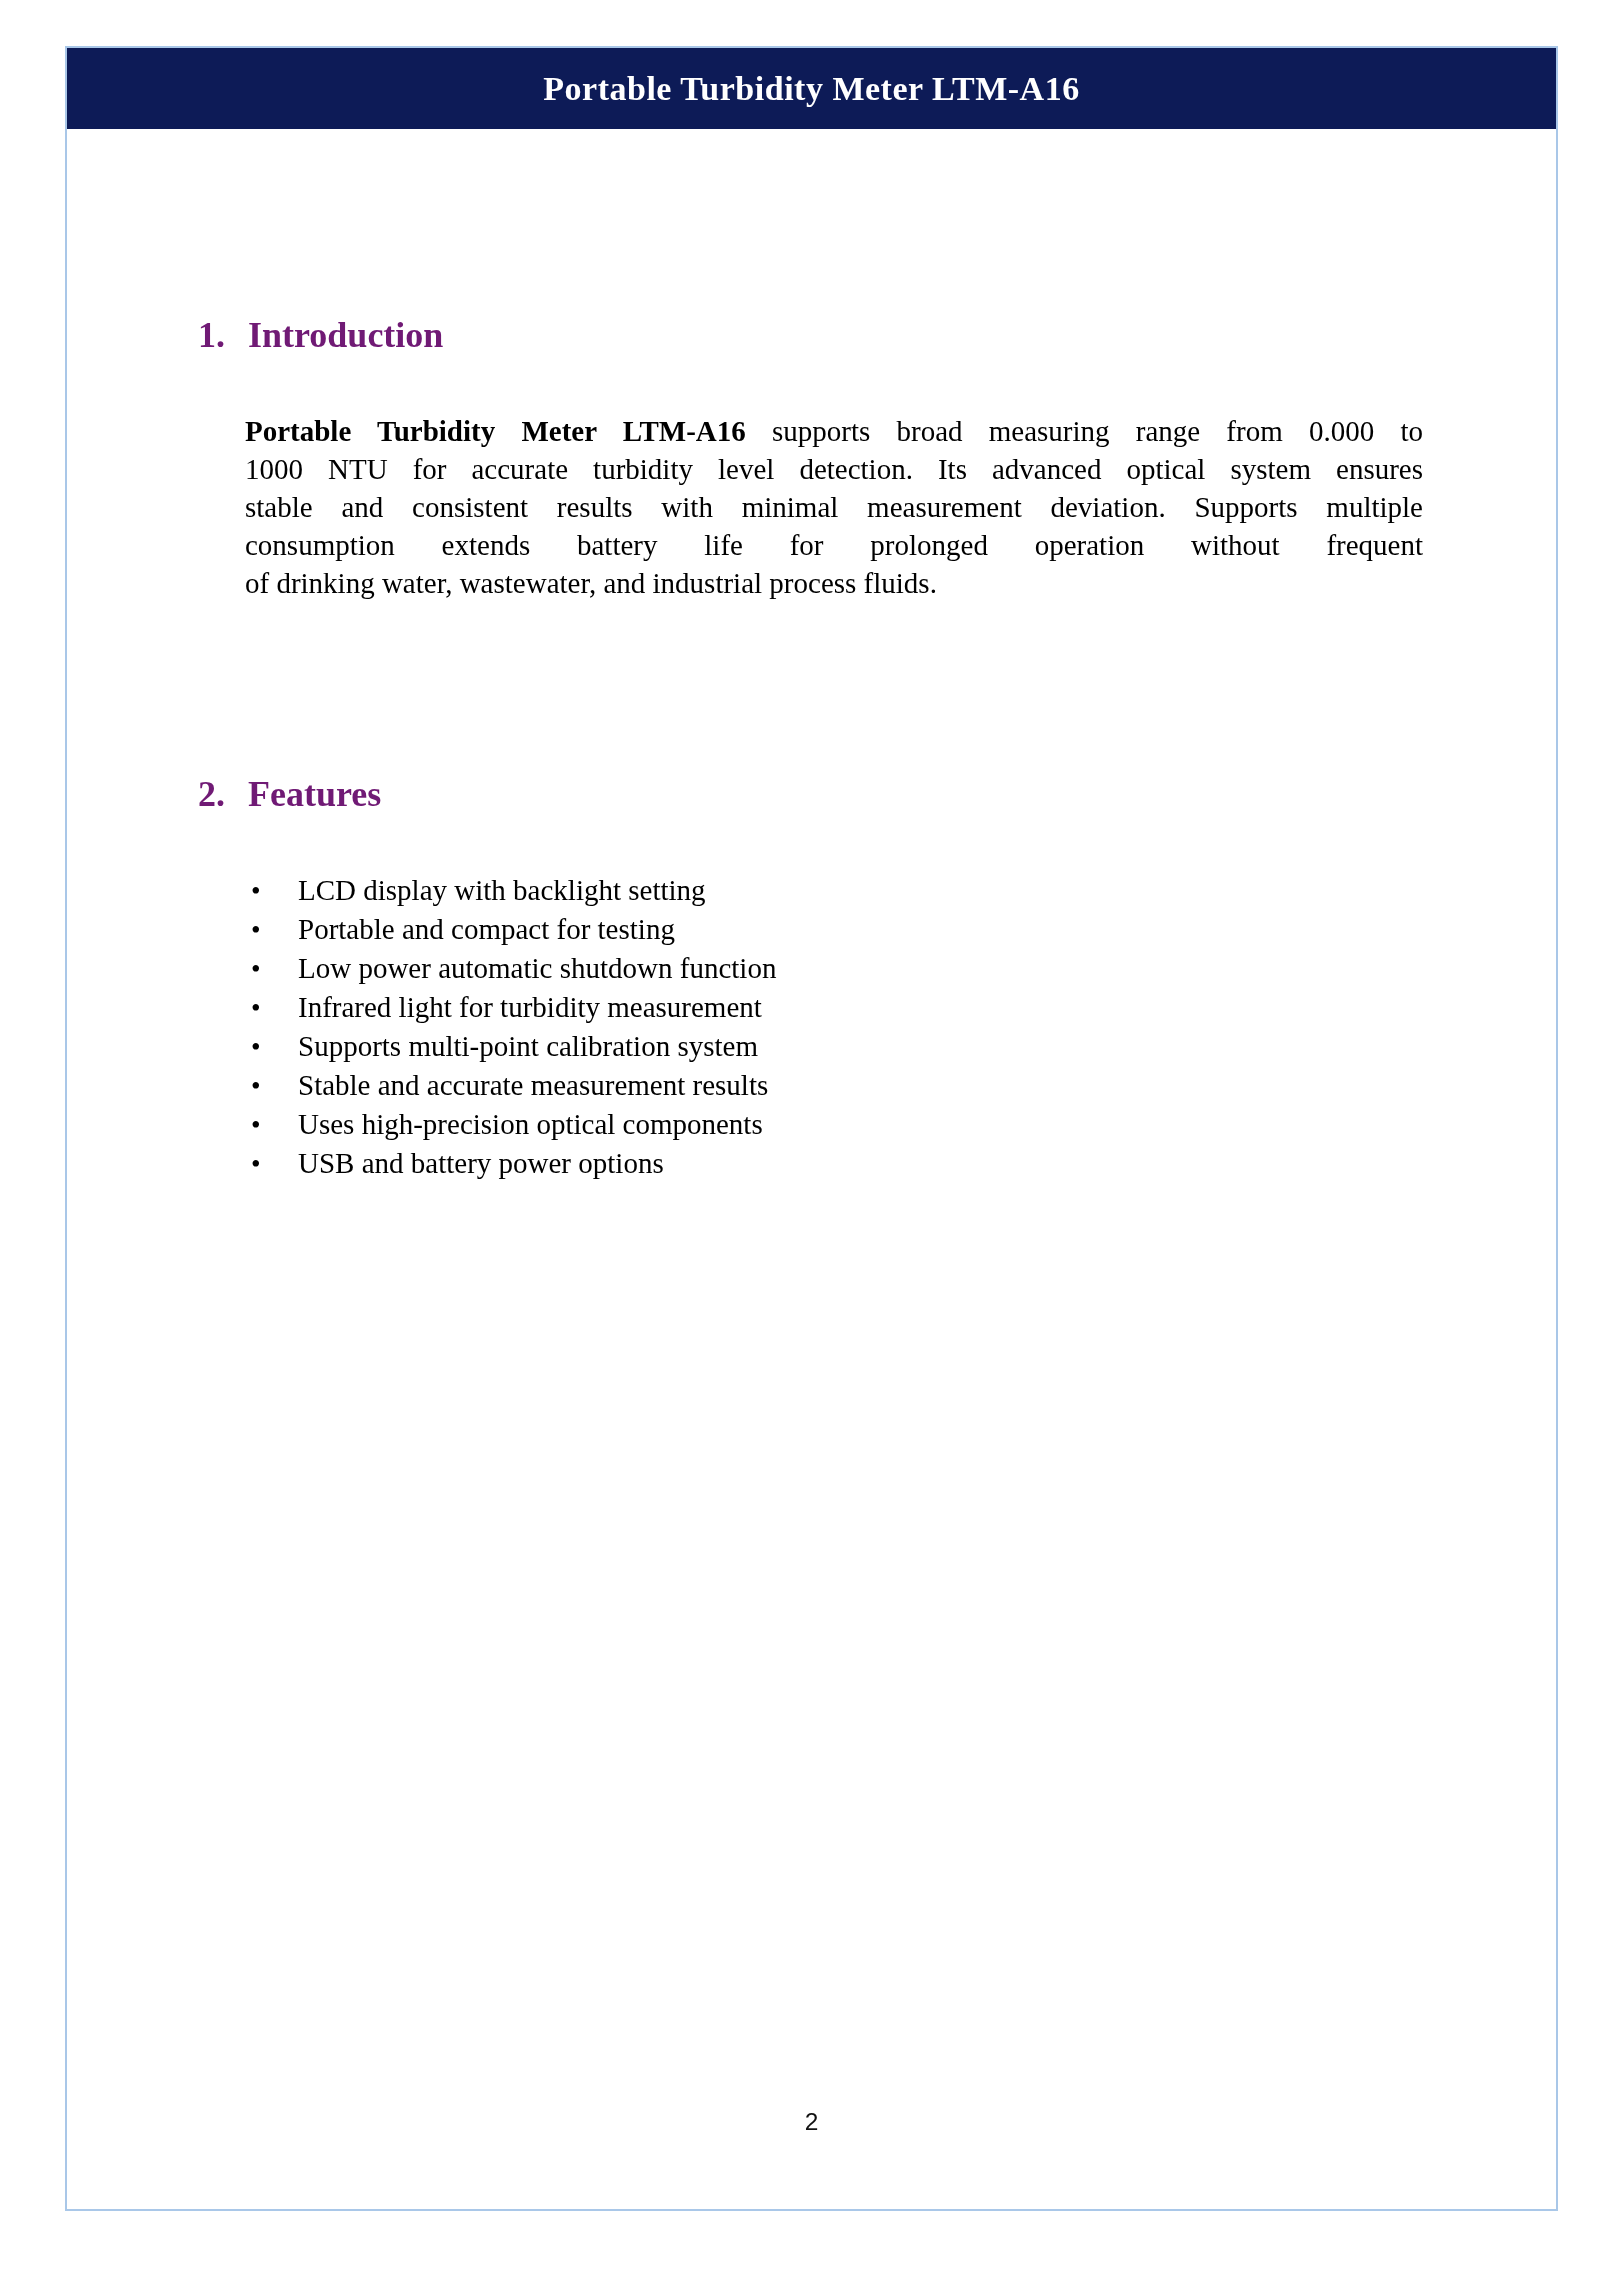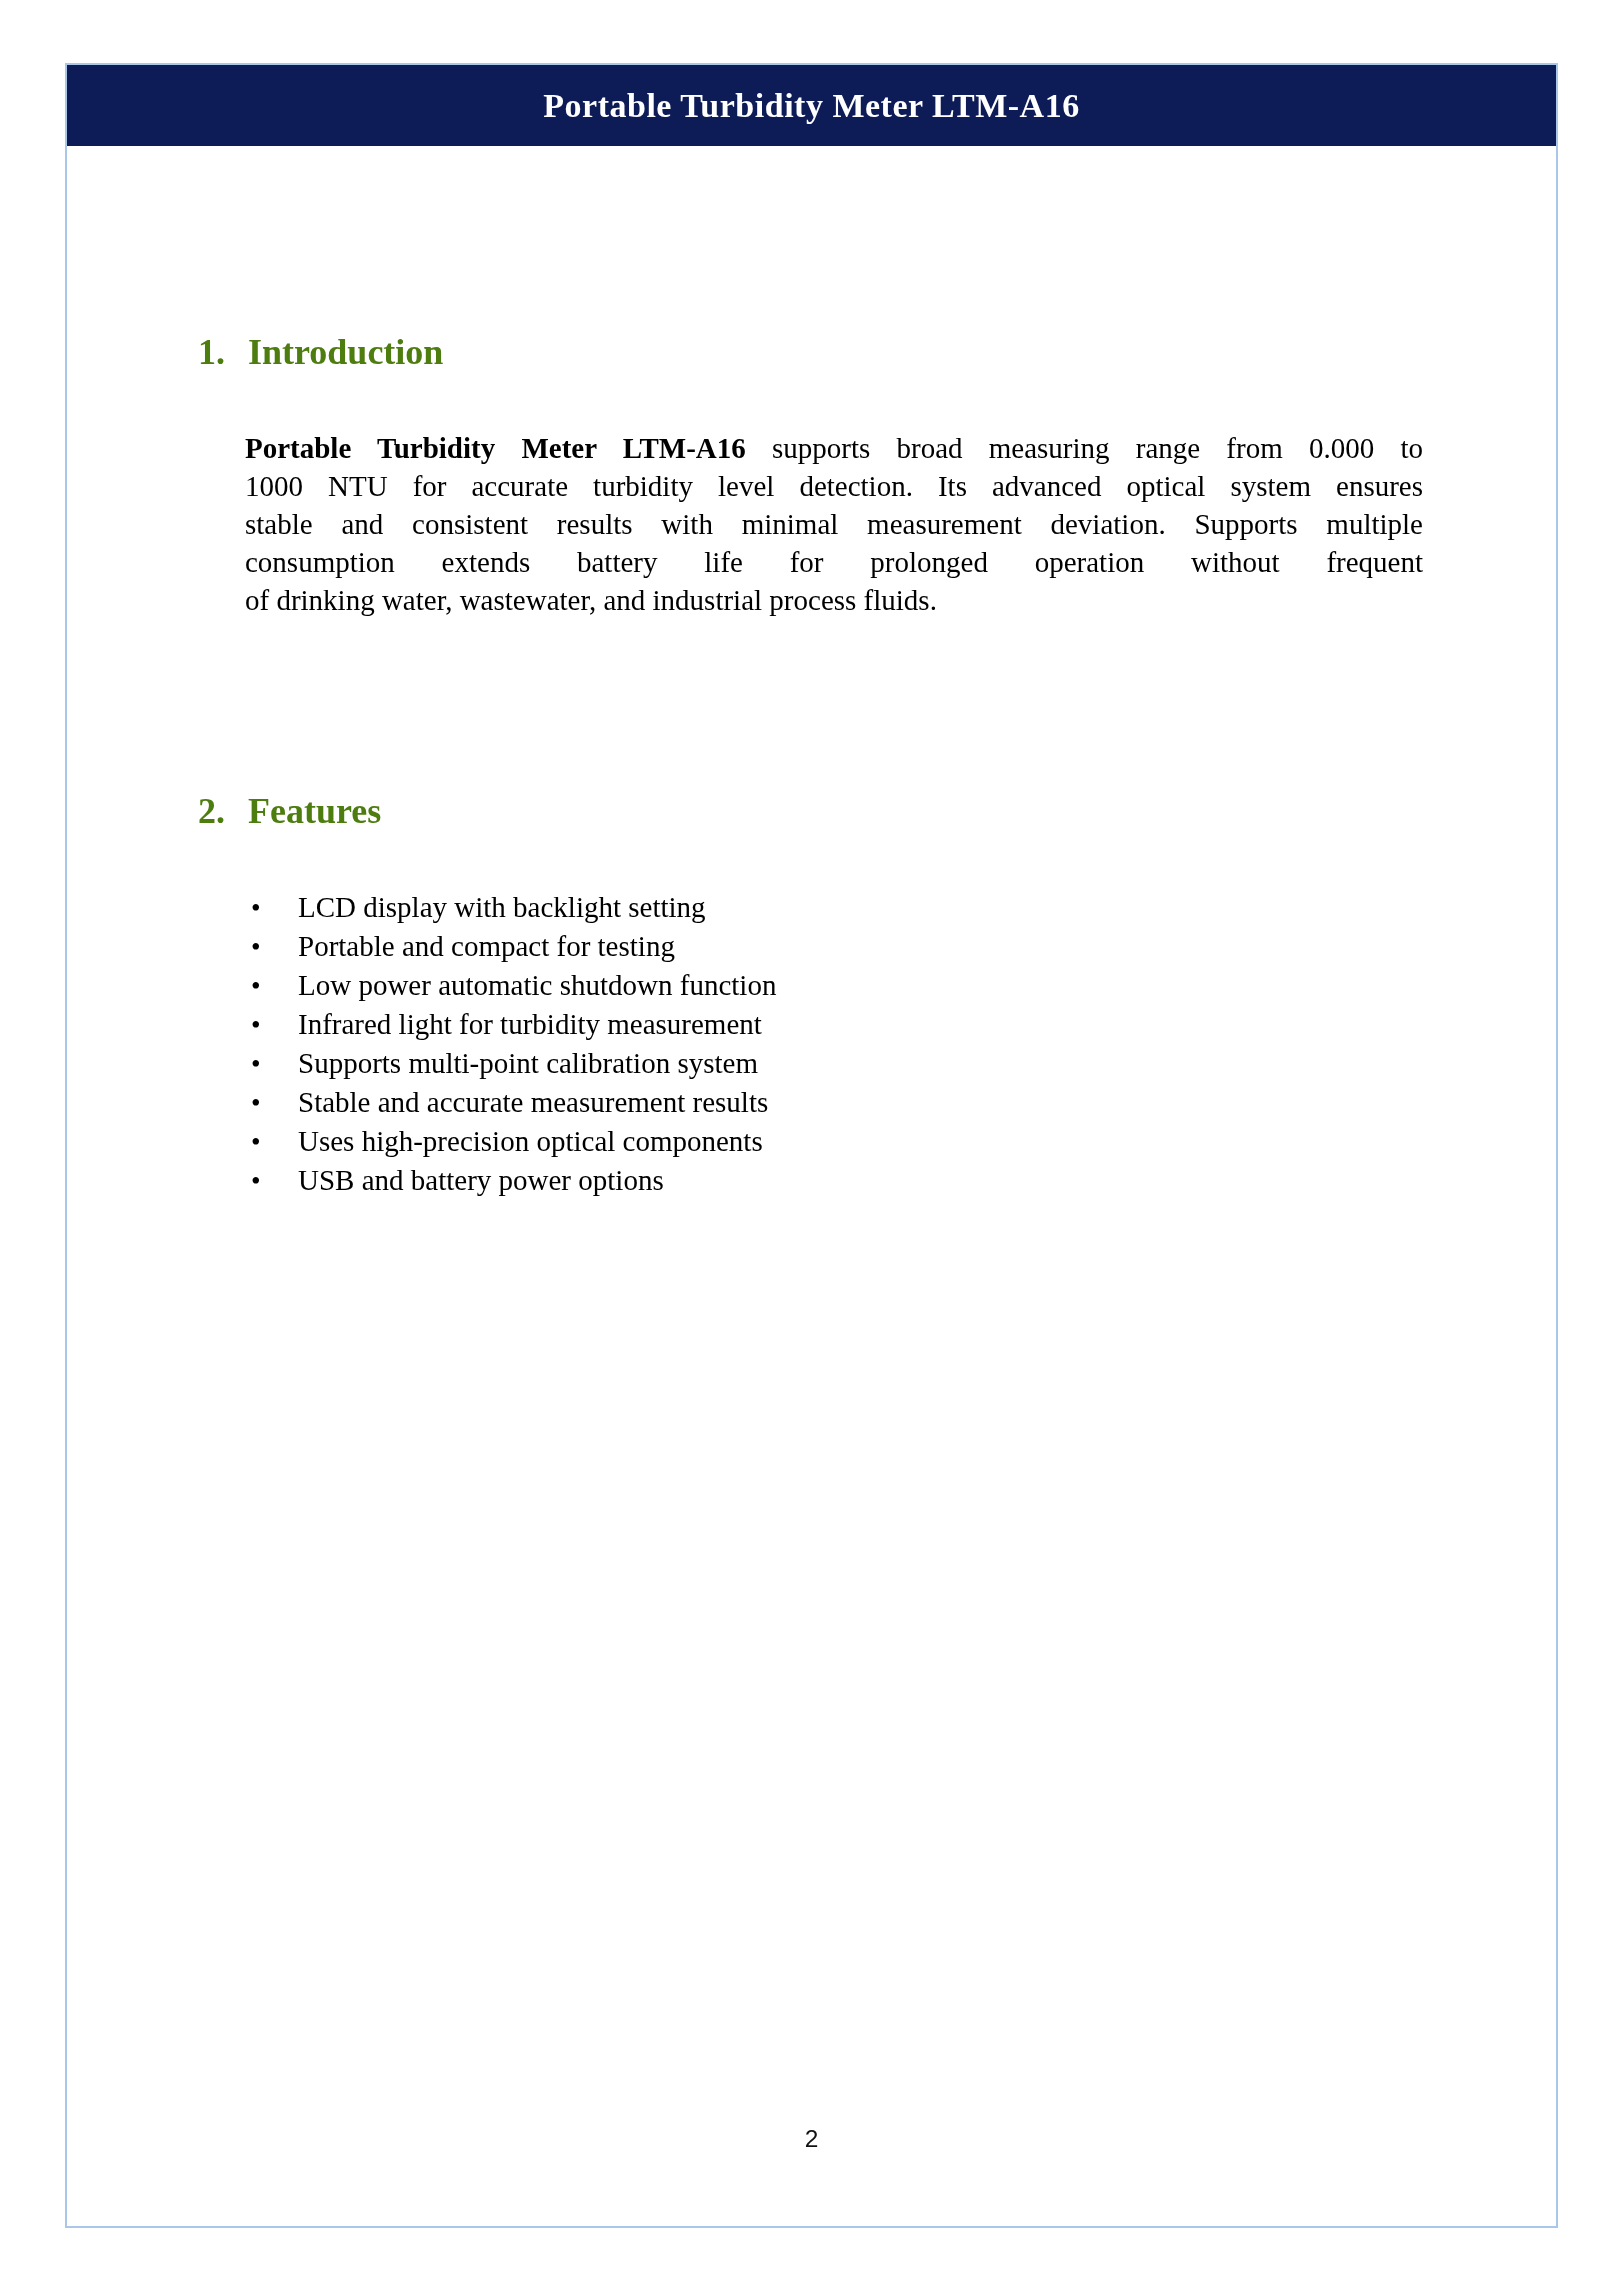--- a/index.html
+++ b/index.html
@@ -12,21 +12,21 @@
     width: 1621px;
     height: 2293px;
     background: #ffffff;
     font-family: "Liberation Serif", "DejaVu Serif", serif;
     color: #000000;
     overflow: hidden;
   }
   .doc-frame {
     position: absolute;
     left: 65px;
-    top: 63px;
+    top: 46px;
     width: 1489px;
     height: 2161px;
     border: 2px solid #a9c7e8;
     background: #ffffff;
   }
   .header-bar {
     position: absolute;
     left: 0;
     top: 0;
     width: 100%;
@@ -38,21 +38,21 @@
   }
   .header-title {
     color: #ffffff;
     font-size: 34px;
     font-weight: bold;
     letter-spacing: 0.5px;
   }
   .section-heading {
     position: absolute;
     left: 131px;
-    color: #4d7c0f;
+    color: #701a75;
     font-size: 36px;
     font-weight: bold;
     line-height: 43px;
     white-space: nowrap;
   }
   .section-heading .num {
     display: inline-block;
     width: 50px;
   }
   .heading-intro { top: 266px; }

